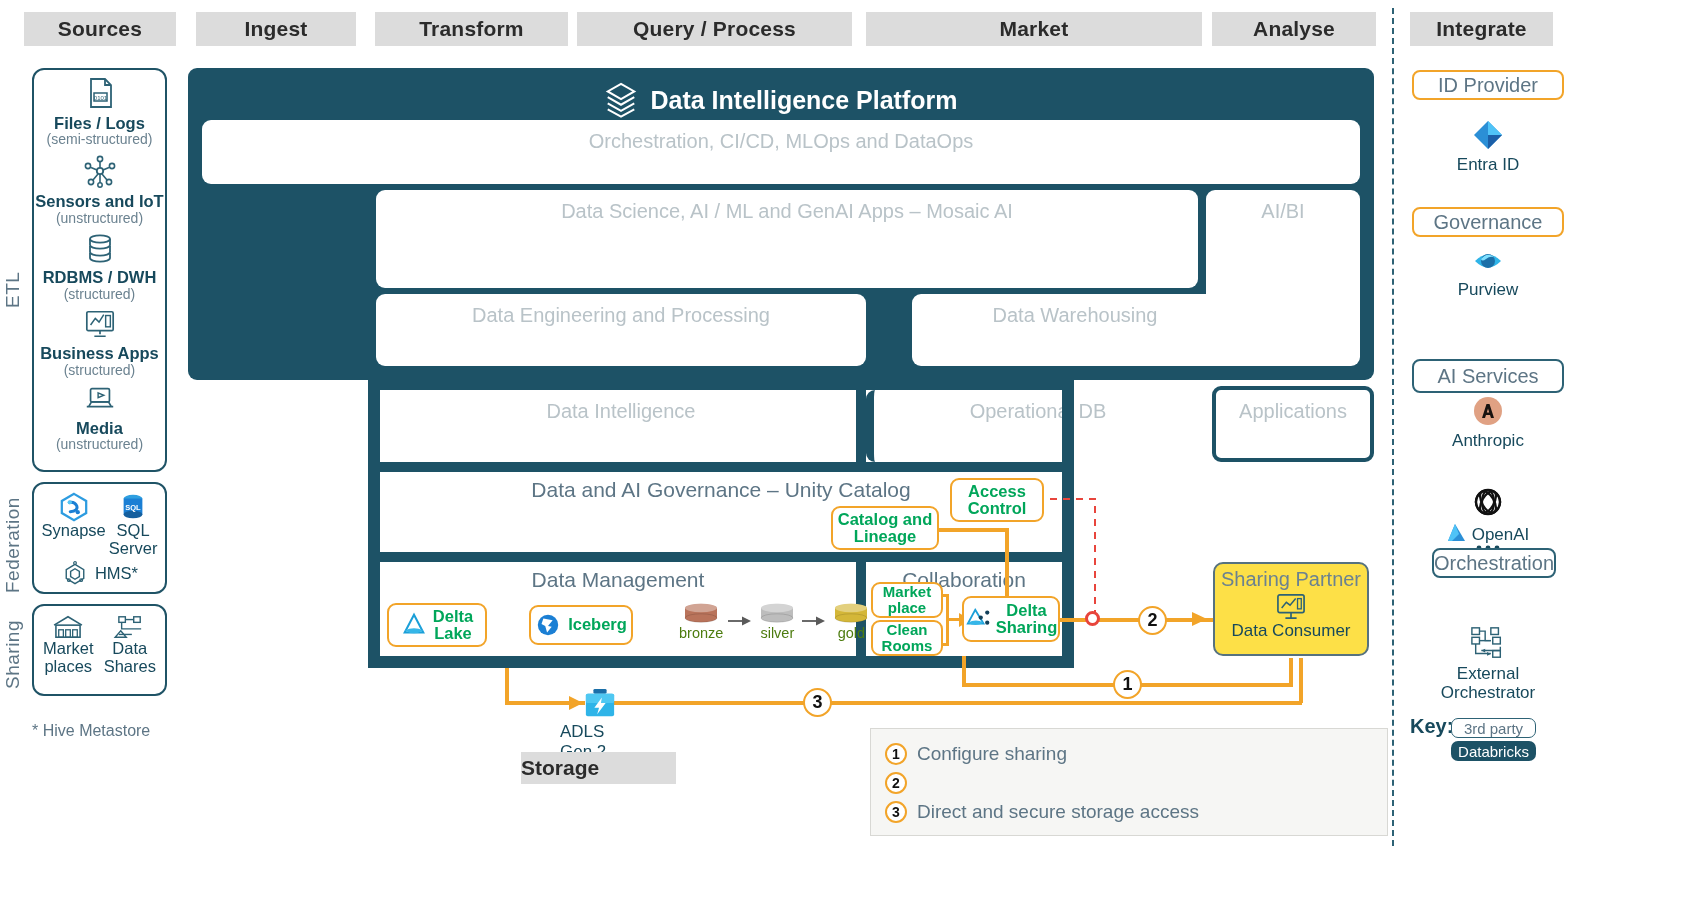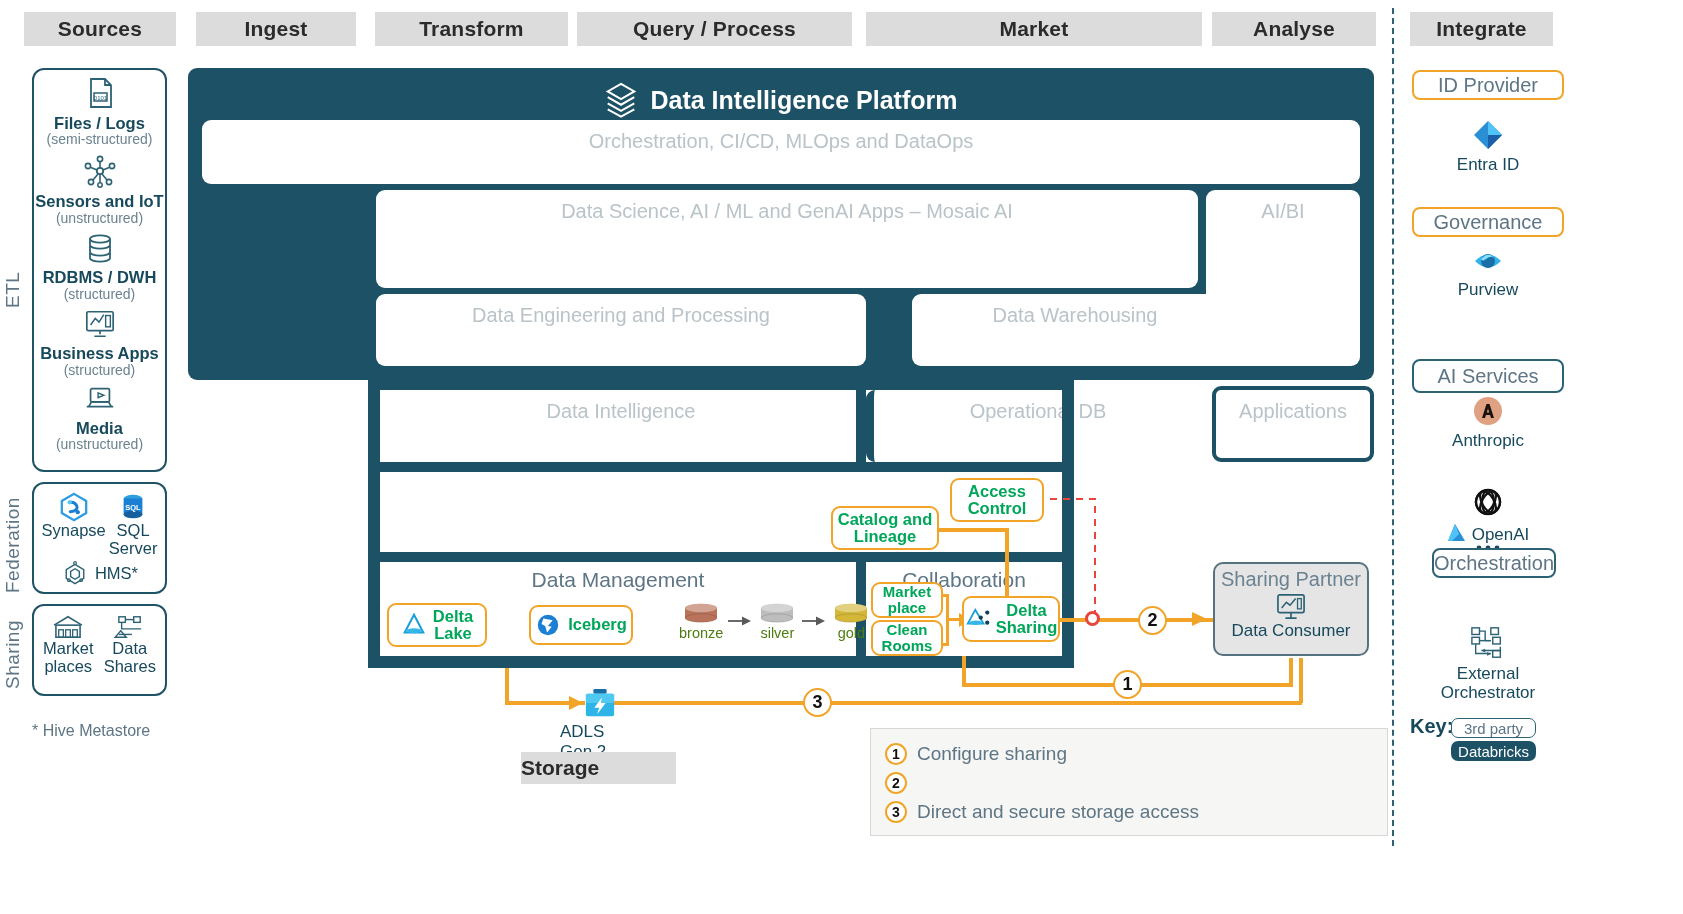--- a/index.html
+++ b/index.html
@@ -312,20 +312,23 @@
 
   <div class="abs" style="left:368px; top:378px; width:706px; height:12px; background:#1d5266;"></div>
   <div class="abs" style="left:368px; top:378px; width:12px; height:290px; background:#1d5266;"></div>
   <div class="abs" style="left:1062px; top:378px; width:12px; height:290px; background:#1d5266;"></div>
   <div class="abs" style="left:368px; top:656px; width:706px; height:12px; background:#1d5266;"></div>
   <div class="abs" style="left:368px; top:462px; width:706px; height:10px; background:#1d5266;"></div>
   <div class="abs" style="left:368px; top:552px; width:706px; height:10px; background:#1d5266;"></div>
   <div class="abs" style="left:856px; top:378px; width:10px; height:94px; background:#1d5266;"></div>
   <div class="abs" style="left:856px; top:552px; width:10px; height:116px; background:#1d5266;"></div>
 
+  <div class="white-box" style="left:380px; top:472px; width:682px; height:80px; padding-top:0;">
+    <div class="sec-title" style="margin-top:6px;">Data and AI Governance – Unity Catalog</div>
+  </div>
 
   <div class="white-box" style="left:380px; top:562px; width:476px; height:94px; padding-top:0;">
     <div class="sec-title" style="margin-top:6px;">Data Management</div>
   </div>
 
   <div class="white-box" style="left:866px; top:562px; width:196px; height:94px; padding-top:0;">
     <div class="sec-title" style="margin-top:6px;">Collaboration</div>
   </div>
 
   <div class="oline vline" style="left:1005px; top:528px; height:84px;"></div>
@@ -455,21 +458,21 @@
       <rect x="4" y="6" width="30" height="10" rx="2" fill="#4fc8f2"></rect>
       <polygon points="21,10 13,21 18,21 16,28 25,16 20,16" fill="#ffffff"></polygon>
     </svg>
     <span style="color:#17495c; font-size:17px; margin-top:2px;">ADLS Gen 2</span>
   </div>
 
   <div id="storage-label">
     <span>Storage</span>
   </div>
 
-  <div class="abs" style="left:1213px; top:562px; width:156px; height:94px; border:2px solid #56727f; border-radius:10px; background:#e5e5e5;">
+  <div class="abs" style="left:1213px; top:562px; width:156px; height:94px; border:2px solid #56727f; border-radius:10px; background:#fde047;">
     <div style="text-align:center; color:#6b8290; font-size:20px; margin-top:4px;">Sharing Partner</div>
     <div class="ctr" style="margin-top:2px;">
       <svg width="32" height="28" viewBox="0 0 34 30">
         <rect x="3" y="2" width="28" height="19" rx="2" fill="none" stroke="#2d6275" stroke-width="1.8"></rect>
         <polyline points="7,16 12,10 16,13 22,6" fill="none" stroke="#2d6275" stroke-width="1.6"></polyline>
         <rect x="24" y="6" width="4" height="11" fill="none" stroke="#2d6275" stroke-width="1.4"></rect>
         <path d="M17 21 L17 26 M11 27 L23 27" stroke="#2d6275" stroke-width="1.8"></path>
       </svg>
     </div>
     <div style="text-align:center; color:#17495c; font-size:17px;">Data Consumer</div>

